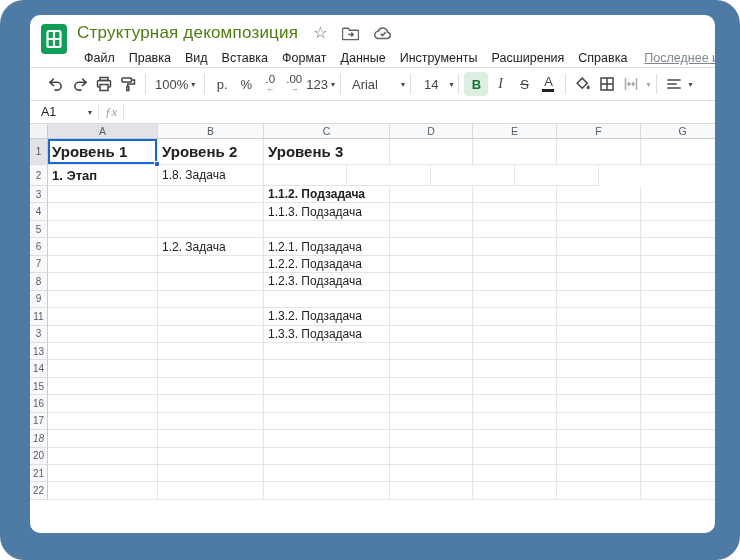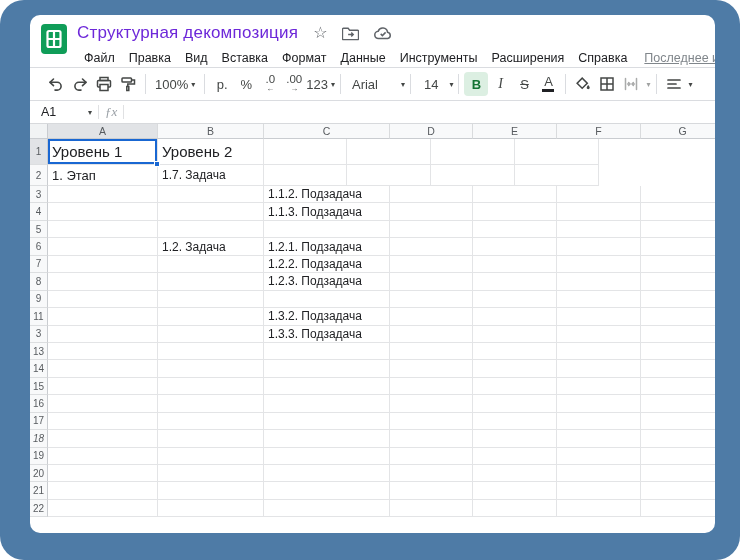--- a/index.html
+++ b/index.html
@@ -6,21 +6,21 @@
   html,body { width:740px; height:560px; background:#ffffff; font-family:"Liberation Sans", sans-serif; }
   .stage { position:relative; width:740px; height:560px; overflow:hidden; }
   .frame { position:absolute; inset:0; background:#4e7ba6; border-radius:24px; }
   .window { position:absolute; left:30px; top:15px; width:685px; height:518px;
             background:#fff; border-radius:10px; overflow:hidden; color:#202124; }
 
   
   .titlebar { position:relative; height:33px; padding-left:47px; }
   .logo { position:absolute; left:11px; top:7px; width:26px; height:34px; z-index:5; }
   .title-line { display:flex; align-items:center; padding-top:8px; }
-  .doc-title { font-size:17px; color:#6d28d9; letter-spacing:.2px; white-space:nowrap; }
+  .doc-title { font-size:17px; color:#4d7c0f; letter-spacing:.2px; white-space:nowrap; }
   .t-ico { margin-left:15px; color:#5f6368; display:flex; align-items:center; }
   .star { font-size:16px; line-height:16px; }
   .menubar { height:19px; padding-left:47px; display:flex; align-items:center; font-size:12.5px; color:#202124; white-space:nowrap; overflow:hidden; }
   .menu-item { padding:0 7px; cursor:default; }
   .last-edit { margin-left:10px; color:#80868b; text-decoration:underline; white-space:nowrap; }
   .hr { border-bottom:1px solid #dadce0; }
 
   
   .toolbar { height:33px; border-bottom:1px solid #dadce0; display:flex; align-items:center; padding-left:14px; white-space:nowrap; overflow:hidden; }
   .tbtn { min-width:24px; height:24px; display:inline-flex; align-items:center; justify-content:center;
@@ -54,22 +54,22 @@
   .colh { flex:none; background:#f8f9fa; border-right:1px solid #d9dbdd; border-bottom:1px solid #c9ccd0;
           display:flex; align-items:center; justify-content:center; font-size:10.5px; color:#575b5f; }
   .colh.hl { background:#e1e3e6; }
   .grid-row { display:flex; }
   .rowh { width:18px; flex:none; background:#f8f9fa; border-right:1px solid #c9ccd0; border-bottom:1px solid #dcdee0;
           display:flex; align-items:center; justify-content:center; font-size:10px; color:#575b5f; }
   .rowh.hl { background:#e1e3e6; }
   .cell { flex:none; border-right:1px solid #e3e4e6; border-bottom:1px solid #e3e4e6;
           font-size:12px; color:#202124; display:flex; align-items:center; padding-left:4px;
           white-space:nowrap; overflow:visible; background:#fff; }
-  .cell.title { font-weight:400; font-size:15px; }
-  .cell.boldc { font-weight:400; font-size:13px; }
+  .cell.title { font-weight:700; font-size:15px; }
+  .cell.boldc { font-weight:700; font-size:13px; }
   .cell.selected { box-shadow:inset 0 0 0 2px #1967d2; position:relative; z-index:2; }
   .handle { position:absolute; right:-3px; bottom:-3px; width:6px; height:6px; background:#1967d2; border:1px solid #fff; z-index:3; }
   svg { display:block; }
 </style>
 </head>
 <body>
 
 <div class="stage">
   <div class="frame"></div>
   <div class="window">
@@ -237,39 +237,40 @@
           <div class="colh" style="width: 83px;">D</div>
           <div class="colh" style="width: 84px;">E</div>
           <div class="colh" style="width: 84px;">F</div>
           <div class="colh" style="width: 84px;">G</div>
         </div>
       <div id="grid-rows">
           <div class="grid-row" style="height: 26px;">
             <div class="rowh hl">1</div>
             <div class="cell title selected" style="width: 110px;">Уровень 1<div class="handle"></div></div>
             <div class="cell title" style="width: 106px;">Уровень 2</div>
+            <div class="cell title" style="width: 126px;">Уровень 3</div>
             <div class="cell" style="width: 83px;"></div>
             <div class="cell" style="width: 84px;"></div>
             <div class="cell" style="width: 84px;"></div>
             <div class="cell" style="width: 84px;"></div>
           </div>
           <div class="grid-row" style="height: 21px;">
             <div class="rowh">2</div>
             <div class="cell boldc" style="width: 110px;">1. Этап</div>
-            <div class="cell" style="width: 106px;">1.7. Задача</div>
+            <div class="cell" style="width: 106px;">1.8. Задача</div>
             <div class="cell" style="width: 83px;"></div>
             <div class="cell" style="width: 84px;"></div>
             <div class="cell" style="width: 84px;"></div>
             <div class="cell" style="width: 84px;"></div>
           </div>
           <div class="grid-row" style="height: 17.45px;">
             <div class="rowh">3</div>
             <div class="cell" style="width: 110px;"></div>
             <div class="cell" style="width: 106px;"></div>
-            <div class="cell" style="width: 126px;">1.1.2. Подзадача</div>
+            <div class="cell" style="width: 126px; font-weight: bold;">1.1.2. Подзадача</div>
             <div class="cell" style="width: 83px;"></div>
             <div class="cell" style="width: 84px;"></div>
             <div class="cell" style="width: 84px;"></div>
             <div class="cell" style="width: 84px;"></div>
           </div>
           <div class="grid-row" style="height: 17.45px;">
             <div class="rowh">4</div>
             <div class="cell" style="width: 110px;"></div>
             <div class="cell" style="width: 106px;"></div>
             <div class="cell" style="width: 126px;">1.1.3. Подзадача</div>
@@ -402,30 +403,20 @@
             <div class="rowh">18</div>
             <div class="cell" style="width: 110px;"></div>
             <div class="cell" style="width: 106px;"></div>
             <div class="cell" style="width: 126px;"></div>
             <div class="cell" style="width: 83px;"></div>
             <div class="cell" style="width: 84px;"></div>
             <div class="cell" style="width: 84px;"></div>
             <div class="cell" style="width: 84px;"></div>
           </div>
           <div class="grid-row" style="height: 17.45px;">
-            <div class="rowh">19</div>
-            <div class="cell" style="width: 110px;"></div>
-            <div class="cell" style="width: 106px;"></div>
-            <div class="cell" style="width: 126px;"></div>
-            <div class="cell" style="width: 83px;"></div>
-            <div class="cell" style="width: 84px;"></div>
-            <div class="cell" style="width: 84px;"></div>
-            <div class="cell" style="width: 84px;"></div>
-          </div>
-          <div class="grid-row" style="height: 17.45px;">
             <div class="rowh">20</div>
             <div class="cell" style="width: 110px;"></div>
             <div class="cell" style="width: 106px;"></div>
             <div class="cell" style="width: 126px;"></div>
             <div class="cell" style="width: 83px;"></div>
             <div class="cell" style="width: 84px;"></div>
             <div class="cell" style="width: 84px;"></div>
             <div class="cell" style="width: 84px;"></div>
           </div>
           <div class="grid-row" style="height: 17.45px; text-align: center;">

